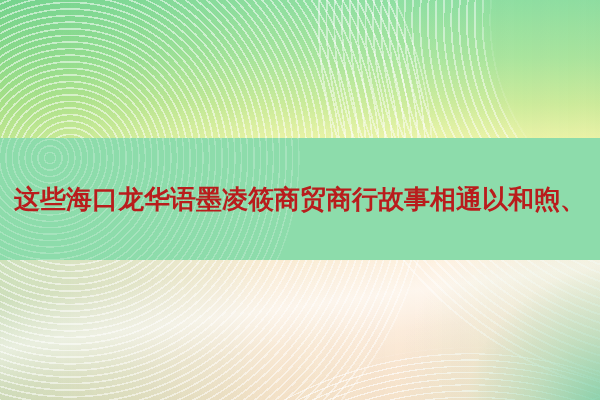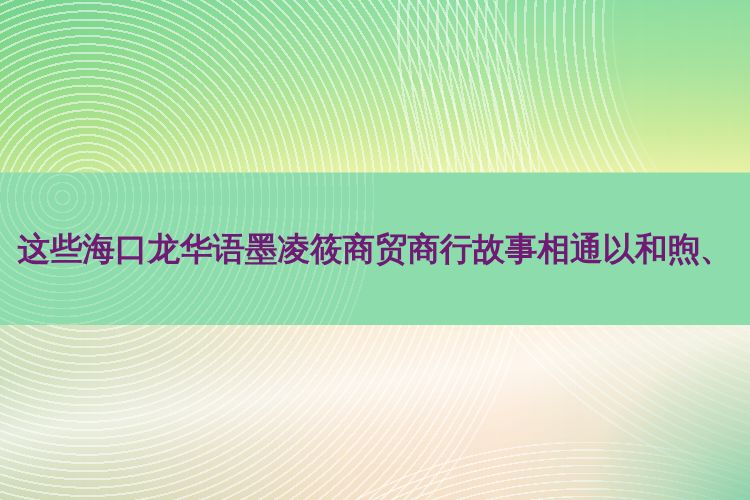--- a/index.html
+++ b/index.html
@@ -197,21 +197,21 @@
     );
     -webkit-mask-image: radial-gradient(circle at 50% 50%,
         rgba(0,0,0,1) 30%, rgba(0,0,0,1) 50%, rgba(0,0,0,0) 51%);
     mask-image: radial-gradient(circle at 50% 50%,
         rgba(0,0,0,1) 30%, rgba(0,0,0,1) 50%, rgba(0,0,0,0) 51%);
     pointer-events: none;
   }
   .headline {
     position: relative;
     z-index: 2;
-    color: #701a75;
+    color: #b91c1c;
     font-size: 26px;
     font-weight: bold;
     line-height: 44px;
     letter-spacing: 0px;
     text-align: center;
     white-space: nowrap;
   }
   .headline-line-2 {
     
     text-align: center;

